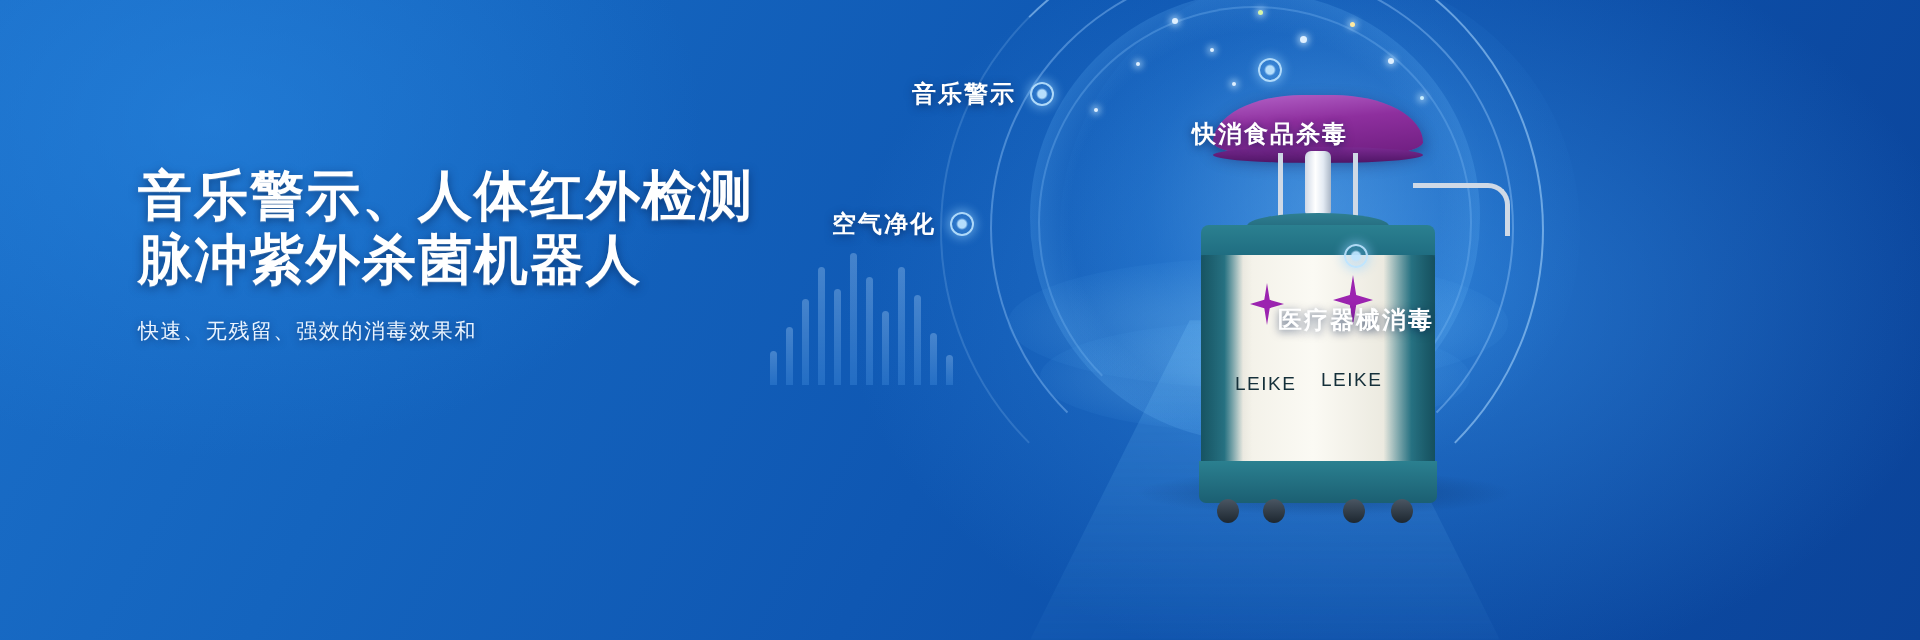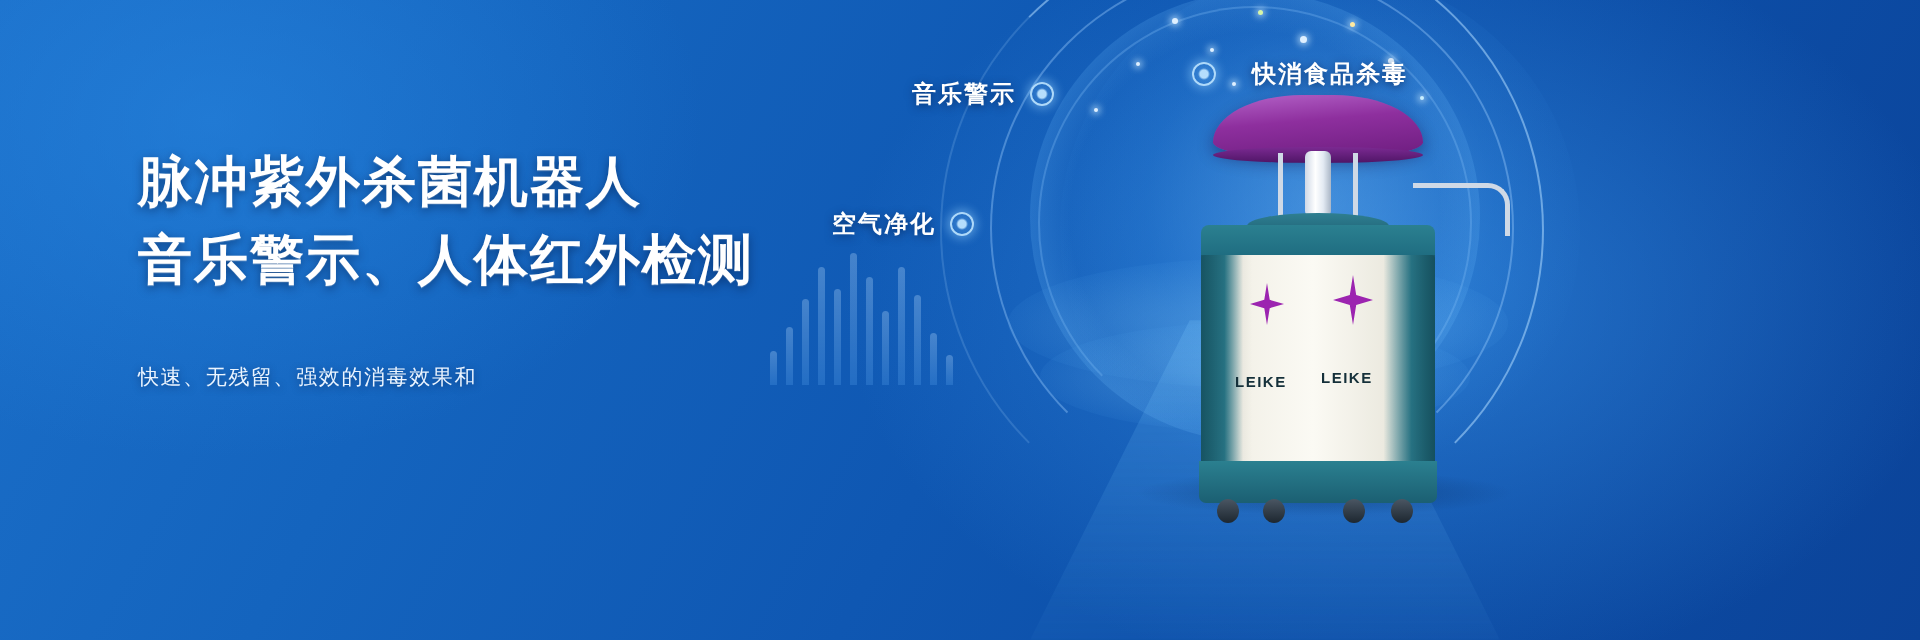--- a/index.html
+++ b/index.html
@@ -16,21 +16,21 @@
       linear-gradient(118deg,#1b6fc9 0%,#1464be 26%,#0f57b2 52%,#0c4da6 74%,#0b4399 100%);
   }
   
   .copy{position:absolute;left:138px;top:150px;width:760px;}
   .title-line{
     color:#ffffff;font-size:54px;line-height:1.18;letter-spacing:2px;
     font-weight:700;white-space:nowrap;
     text-shadow:0 3px 10px rgba(0,25,70,.55),0 1px 0 rgba(255,255,255,.25);
   }
   .title-line.l2{margin-top:14px;}
-  .desc{margin-top:66px;}
+  .desc{margin-top:20px;}
   .desc-line{
     color:#eaf4ff;font-size:21px;line-height:1.95;letter-spacing:1.6px;
     white-space:nowrap;text-shadow:0 2px 7px rgba(0,25,70,.5);
   }
   
   .waves{position:absolute;left:770px;top:225px;width:200px;height:160px;
          display:flex;align-items:flex-end;gap:9px;opacity:.30;}
   .waves i{display:block;width:7px;background:linear-gradient(180deg,#bfe0ff,#4f9ae8);
            border-radius:4px 4px 0 0;}
   
@@ -74,21 +74,21 @@
             background:linear-gradient(180deg,#2b8090 0%,#1e6b7f 100%);}
   .body{position:absolute;left:46px;top:160px;width:234px;height:212px;border-radius:4px;
         background:linear-gradient(90deg,#1c6678 0%,#2a7d8f 10%,#f3f1e8 18%,#fbfaf4 48%,#eceae0 78%,#2a7d8f 90%,#1a6172 100%);}
   .body-shadow{position:absolute;left:46px;top:160px;width:234px;height:212px;
                background:linear-gradient(90deg,rgba(0,0,0,.18),rgba(0,0,0,0) 22%,rgba(0,0,0,0) 78%,rgba(0,0,0,.18));}
   .star{position:absolute;width:34px;height:42px;
         background:#9c24b0;
         clip-path:polygon(50% 0%,58% 40%,100% 50%,58% 60%,50% 100%,42% 60%,0% 50%,42% 40%);}
   .star.s1{left:95px;top:188px;}
   .star.s2{left:178px;top:180px;width:40px;height:50px;}
-  .brand{position:absolute;color:#15303a;font-size:15px;font-weight:700;letter-spacing:1.5px;
+  .brand{position:absolute;color:#15303a;font-size:19px;font-weight:400;letter-spacing:1.5px;
          font-family:"Liberation Sans",sans-serif;}
   .brand.b1{left:80px;top:278px;}
   .brand.b2{left:166px;top:274px;}
   .body-bottom{position:absolute;left:44px;top:366px;width:238px;height:42px;border-radius:0 0 7px 7px;
                background:linear-gradient(180deg,#2b8090,#1b5f72);}
   .wheel{position:absolute;top:404px;width:22px;height:24px;border-radius:50%;
          background:linear-gradient(180deg,#4a5663,#1d2730);}
   .wheel.w1{left:62px;}
   .wheel.w2{left:108px;}
   .wheel.w3{left:188px;}
@@ -101,30 +101,30 @@
   .callout{position:absolute;display:flex;align-items:center;gap:14px;white-space:nowrap;}
   .callout .label{color:#ffffff;font-size:24px;font-weight:700;letter-spacing:2px;
                   text-shadow:0 2px 8px rgba(0,25,70,.6);}
   .node{width:20px;height:20px;border-radius:50%;border:2px solid rgba(190,228,255,.9);
         background:radial-gradient(circle,rgba(190,228,255,.95) 0 28%,rgba(120,190,250,.25) 42%,rgba(90,170,240,.12) 100%);
         box-shadow:0 0 10px 3px rgba(150,210,255,.45);flex:0 0 auto;}
   .c-water{left:912px;top:78px;}
   .c-air{left:832px;top:208px;justify-content:center;}
   .c-food{left:1192px;top:58px;}
   .c-medical{left:1278px;top:244px;}
-  .callout.right{flex-direction:row;gap:36px;}
+  .callout.right{flex-direction:column;gap:36px;}
 </style>
 </head>
 <body>
 
 <div class="banner">
 
   <div class="copy">
+    <div class="title-line l2">音乐警示、人体红外检测</div>
     <div class="title-line l1">脉冲紫外杀菌机器人</div>
-    <div class="title-line l2">音乐警示、人体红外检测</div>
     <div class="desc">
       <div class="desc-line">快速、无残留、强效的消毒效果和</div>
     </div>
   </div>
 
   <div class="waves">
     <i style="height:34px"></i>
       <i style="height:58px"></i>
       <i style="height:86px"></i>
     <i style="height:118px"></i>
@@ -192,14 +192,18 @@
   <div class="callout c-air">
     <span class="label">空气净化</span>
     <span class="node"></span>
   </div>
 
   <div class="callout c-food right">
     <span class="node"></span>
     <span class="label">快消食品杀毒</span>
   </div>
 
+  <div class="callout c-medical right">
+    <span class="node"></span>
+    <span class="label">医疗器械消毒</span>
+  </div>
 
 </div>
 
 </body></html>

